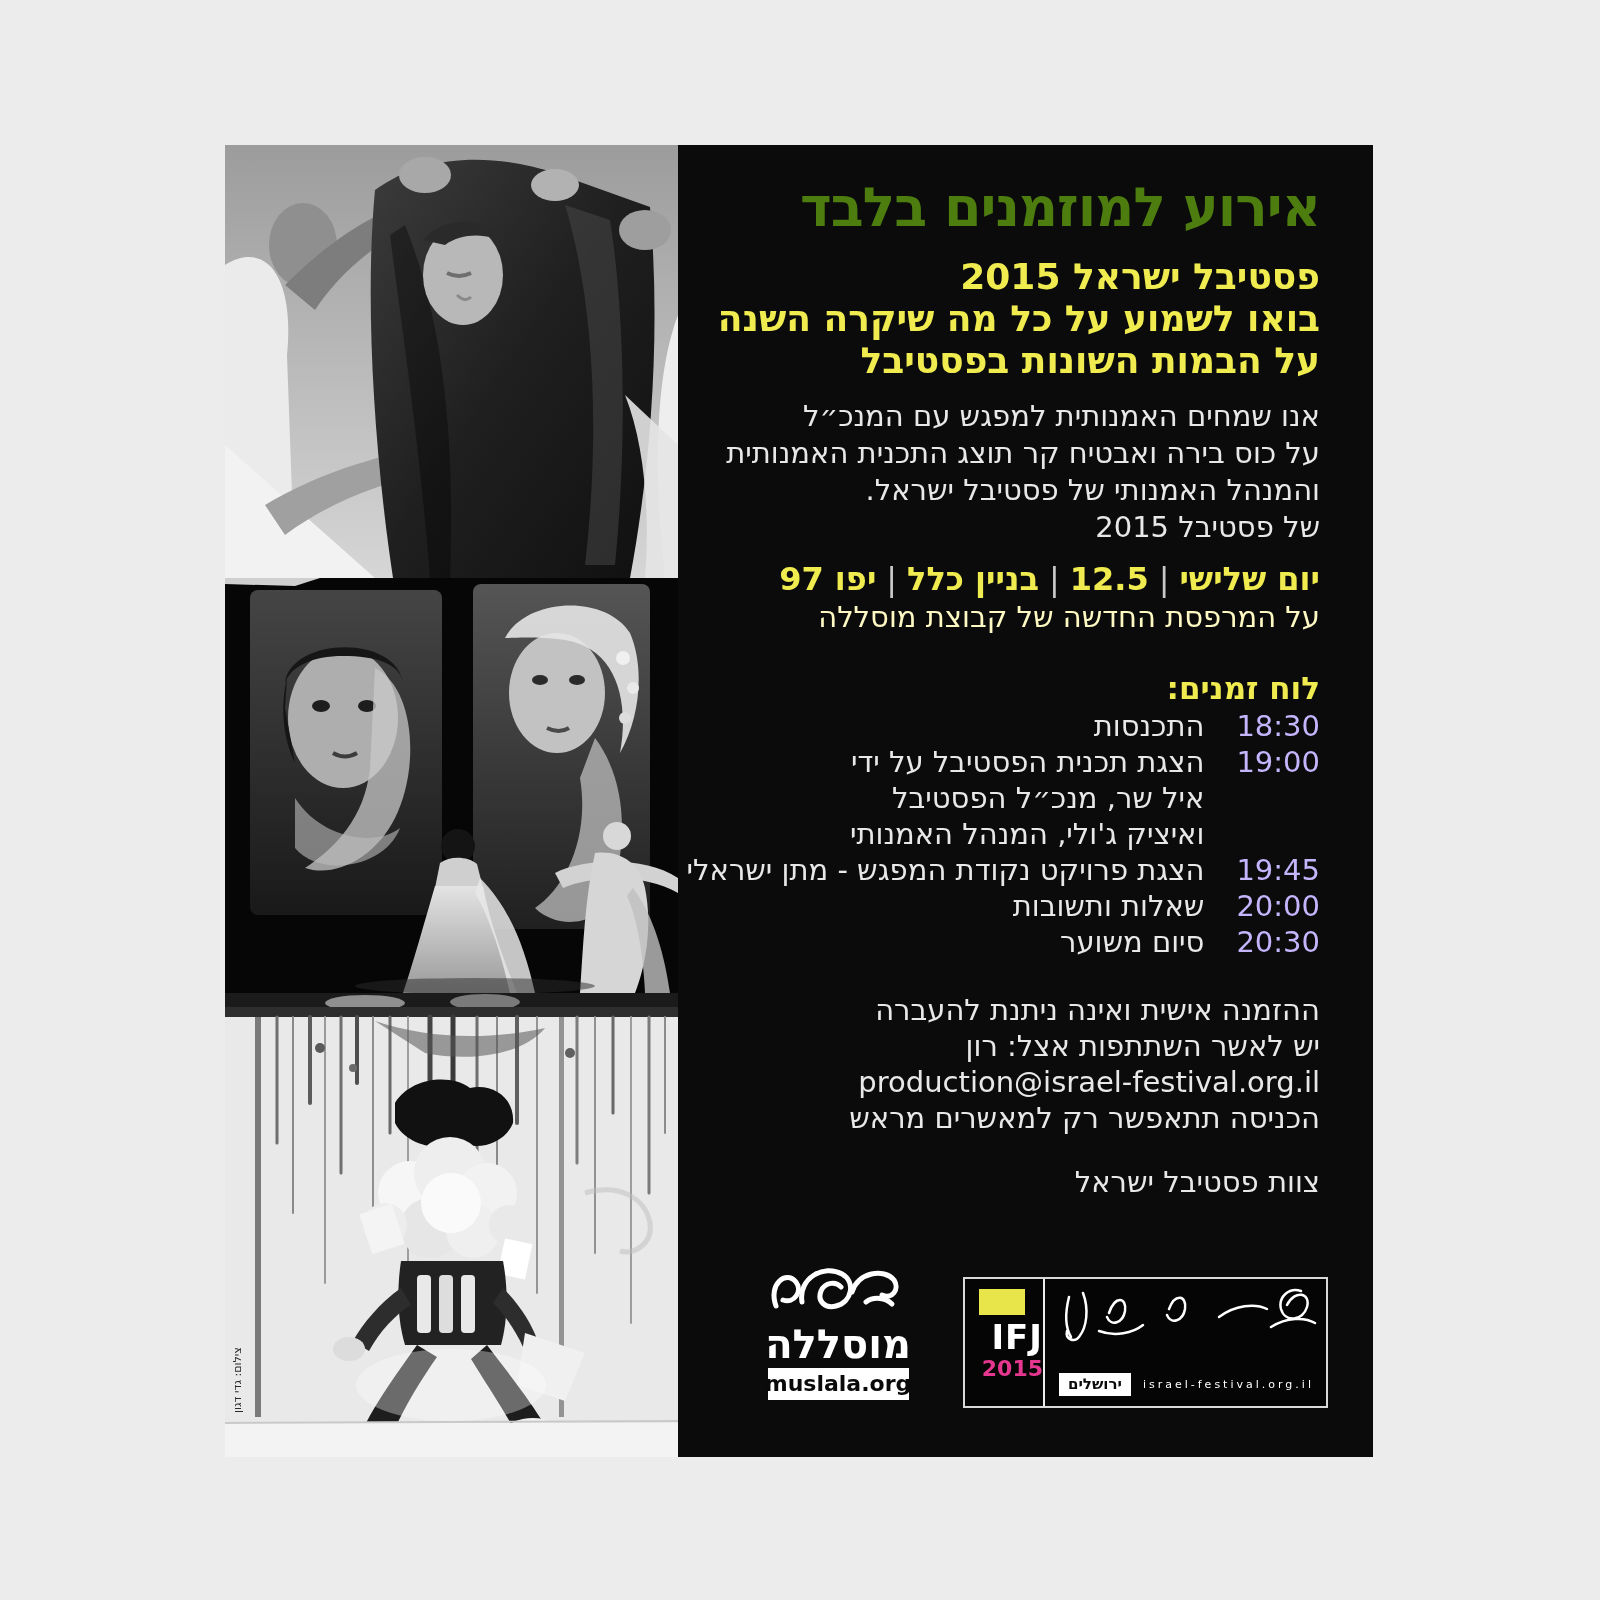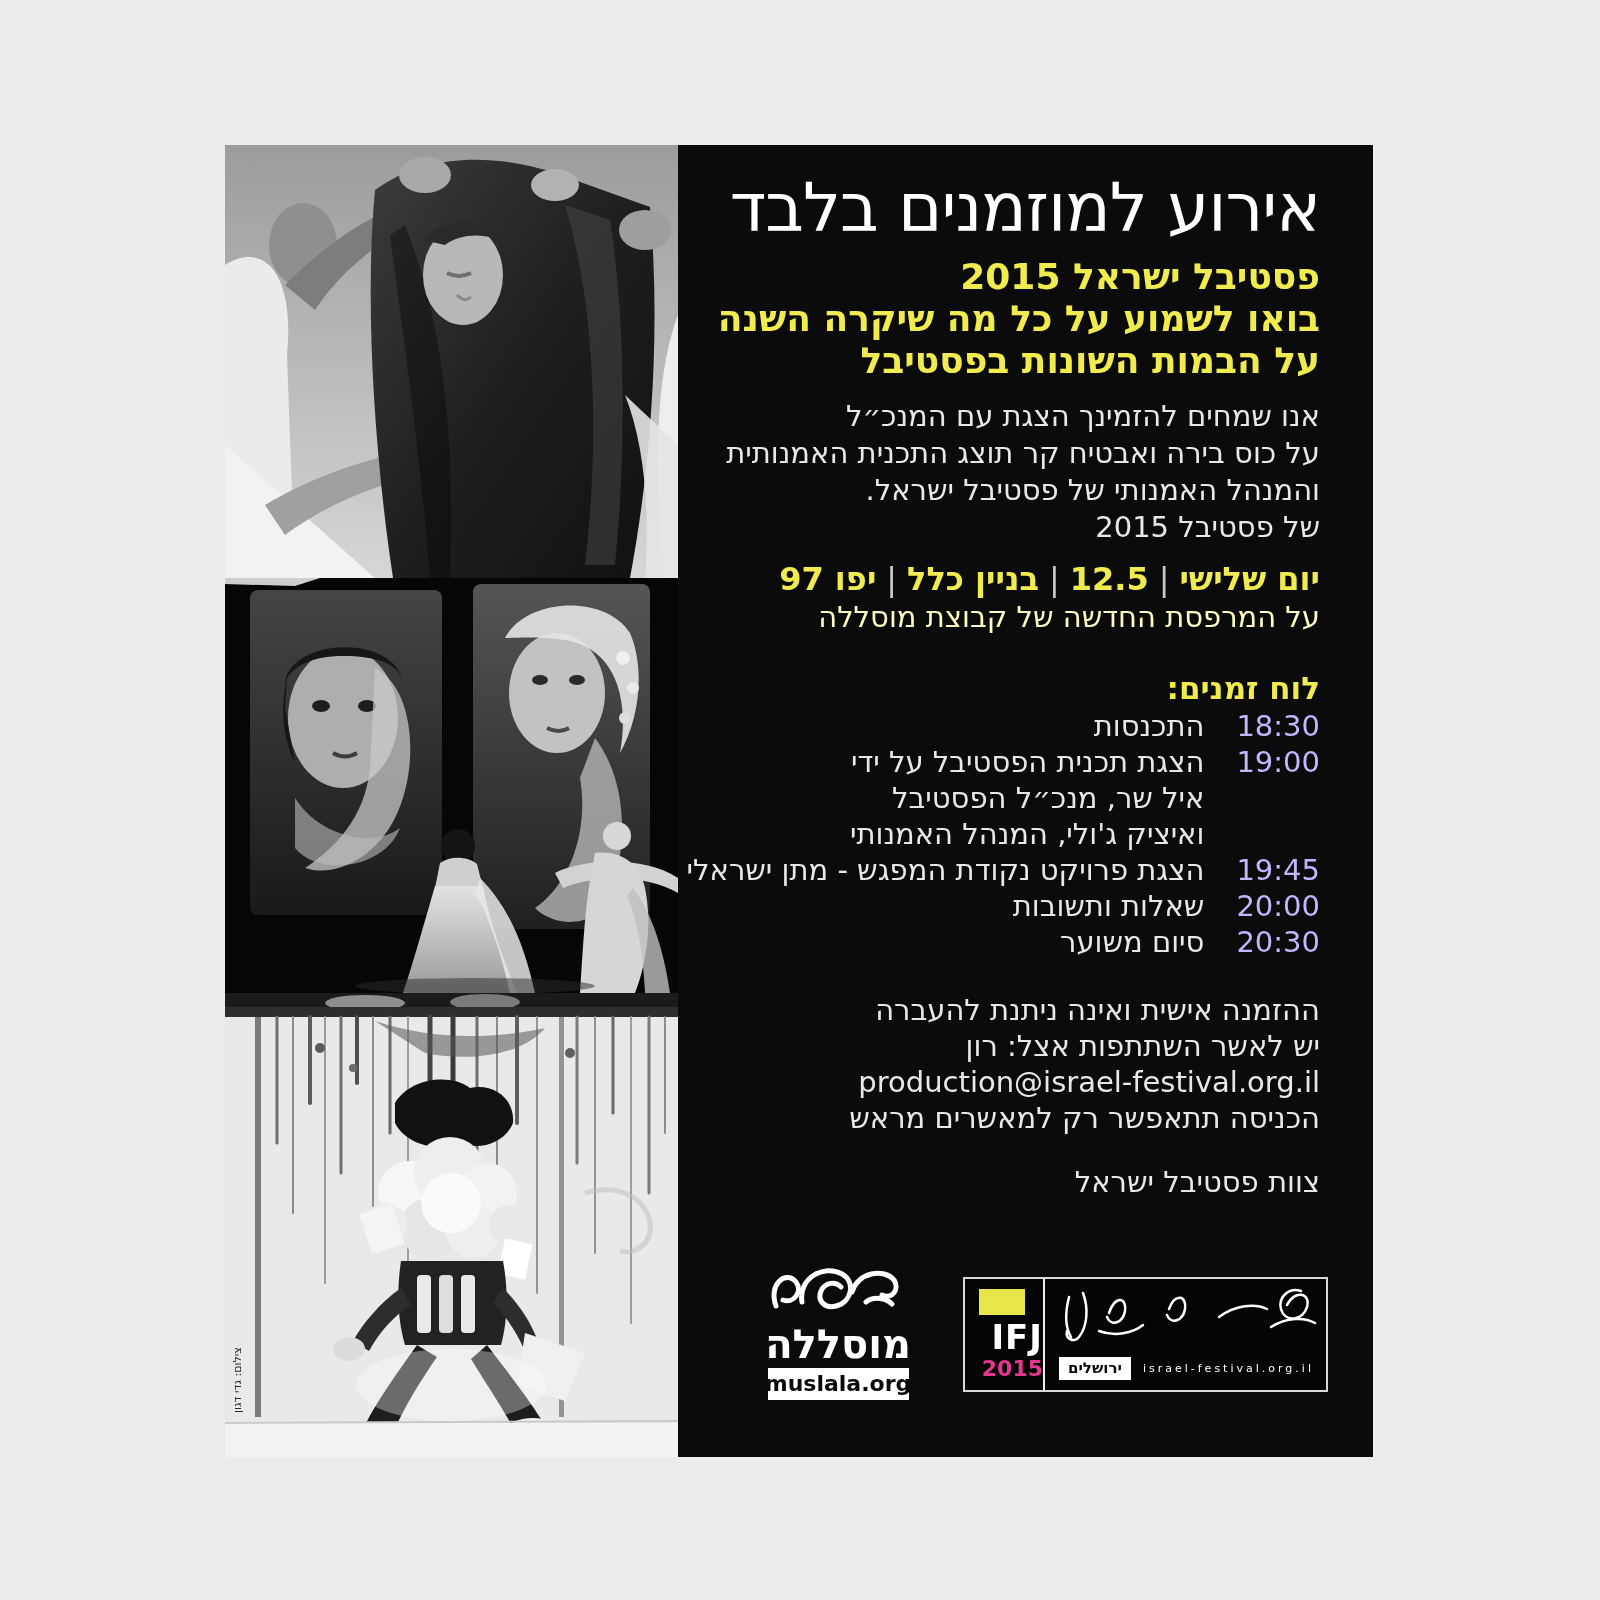--- a/index.html
+++ b/index.html
@@ -7,42 +7,42 @@
           font-family:"DejaVu Sans",sans-serif;}
   .content{position:absolute;left:225px;top:145px;width:1148px;height:1312px;background:#0b0b0b;}
   
   .photos{position:absolute;left:0;top:0;width:453px;height:1312px;}
   .photo{position:relative;width:453px;overflow:hidden;}
   .photo svg{display:block;}
   
   .panel{position:absolute;left:453px;top:0;width:695px;height:1312px;background:#0b0b0b;
          direction:rtl;text-align:right;box-sizing:border-box;padding:32px 53px 0 40px;color:#ececec;}
   .panel div{white-space:nowrap;}
-  .headline{font-size:67px;line-height:62px;font-weight:normal;color:#ffffff;letter-spacing:-1px;}
+  .headline{font-size:54px;line-height:62px;font-weight:bold;color:#4d7c0f;letter-spacing:-1px;}
   .subtitle{margin-top:17px;}
   .subtitle .s-line{font-size:36px;line-height:42px;font-weight:bold;color:#f0ec50;}
   .intro{margin-top:16px;}
   .intro .i-line{font-size:29px;line-height:37px;color:#e8e8e8;}
   .venue{margin-top:14px;font-size:32px;line-height:38px;font-weight:bold;color:#f0ec50;}
   .venue .sep{color:#c9c9c9;font-weight:400;padding:0 10px;}
   .loc-line{font-size:29px;line-height:38px;color:#fef9c3;}
   .sched-title{margin-top:32px;font-size:31px;line-height:40px;font-weight:bold;color:#f0ec50;text-align:right;}
   .sched{margin-top:0;}
   .sched-row{display:flex;align-items:flex-start;}
   .sched-time{flex:0 0 78px;font-size:29px;line-height:36px;color:#c4b5fd;margin-left:32px;}
   .sched-lines{flex:1;min-width:0;}
   .sched-lines div{font-size:29px;line-height:36px;color:#e8e8e8;}
   .rsvp{margin-top:32px;}
   .rsvp div{font-size:29px;line-height:36px;color:#e8e8e8;}
   .ltr{direction:ltr;unicode-bidi:embed;}
   .closing{margin-top:28px;}
   .closing div{font-size:29px;line-height:36px;color:#e8e8e8;}
   
   .muslala{position:absolute;left:88px;top:1117px;width:145px;height:140px;}
-  .ifj-box{position:absolute;left:285px;top:1132px;width:365px;height:115px;background:#050505;
+  .ifj-box{position:absolute;left:285px;top:1132px;width:365px;height:131px;background:#050505;
            border:2px solid #d9d9d9;box-sizing:border-box;display:flex;direction:ltr;}
   .ifj-left{flex:0 0 78px;padding:10px 0 0 14px;box-sizing:border-box;}
   .ifj-yellow{width:46px;height:26px;background:#e8e54b;}
   .ifj-acro{font-size:34px;font-weight:bold;color:#ffffff;letter-spacing:1px;line-height:40px;margin-top:2px;}
   .ifj-year{font-size:22px;font-weight:bold;color:#e5378f;line-height:24px;}
   .ifj-div{flex:0 0 2px;background:#ededed;}
   .ifj-right{flex:1;position:relative;}
   .ifj-sig{position:absolute;left:4px;top:4px;}
   .ifj-bottom{position:absolute;left:14px;bottom:10px;display:flex;align-items:center;direction:ltr;}
   .jeru-box{background:#ffffff;color:#0a0a0a;font-weight:bold;font-size:15px;line-height:15px;
@@ -237,21 +237,21 @@
 
       <div class="headline">אירוע למוזמנים בלבד</div>
 
       <div class="subtitle">
         <div class="s-line">פסטיבל ישראל 2015</div>
         <div class="s-line">בואו לשמוע על כל מה שיקרה השנה</div>
         <div class="s-line">על הבמות השונות בפסטיבל</div>
       </div>
 
       <div class="intro">
-        <div class="i-line">אנו שמחים להזמינך הצגת עם המנכ״ל</div>
+        <div class="i-line">אנו שמחים האמנותית למפגש עם המנכ״ל</div>
         <div class="i-line">על כוס בירה ואבטיח קר תוצג התכנית האמנותית</div>
         <div class="i-line">והמנהל האמנותי של פסטיבל ישראל.</div>
         <div class="i-line">של פסטיבל 2015</div>
       </div>
 
       <div class="venue"><span>יום שלישי</span><span class="sep">|</span><span>12.5</span><span class="sep">|</span><span>בניין כלל</span><span class="sep">|</span><span>יפו 97</span></div>
       <div class="loc-line">על המרפסת החדשה של קבוצת מוסללה</div>
 
       <div class="sched-title">לוח זמנים:</div>
       <div class="sched">

